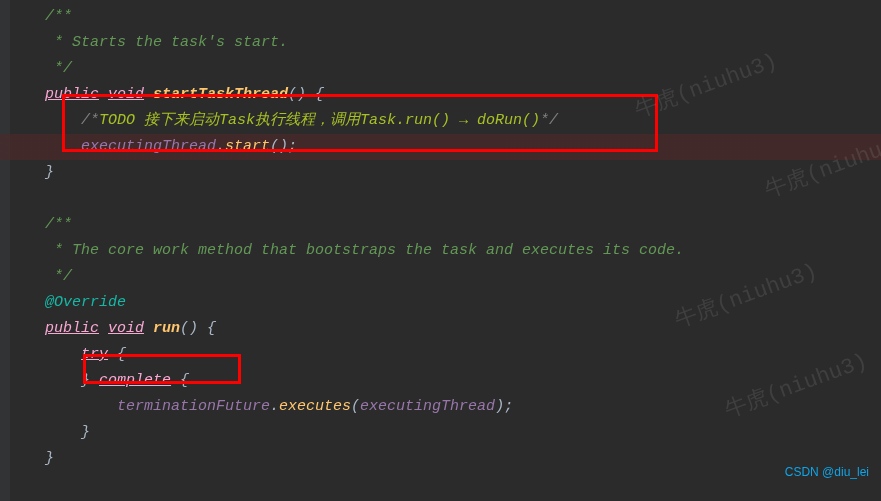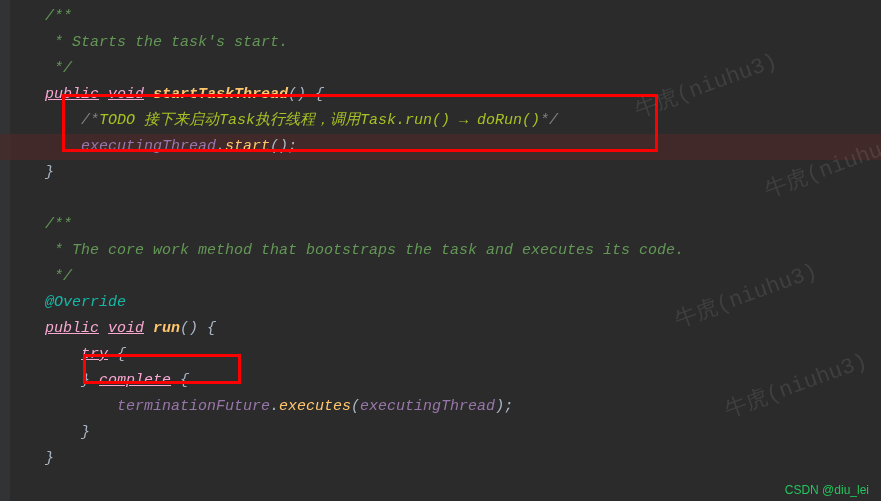--- a/index.html
+++ b/index.html
@@ -77,23 +77,23 @@
       transform: rotate(-20deg);
       pointer-events: none;
       user-select: none;
     }
     .wm1 { top: 70px; right: 100px; }
     .wm2 { top: 280px; right: 60px; }
     .wm3 { top: 150px; right: -30px; }
     .wm4 { top: 370px; right: 10px; }
     .credit {
       position: absolute;
-      bottom: 4px;
+      bottom: 22px;
       right: 12px;
-      color: #22c55e;
+      color: #0ea5e9;
       font-size: 12px;
       font-style: normal;
       font-family: Arial, sans-serif;
     }
   </style>
 </head>
 <body>
 
 <div class="gutter"></div>
 

